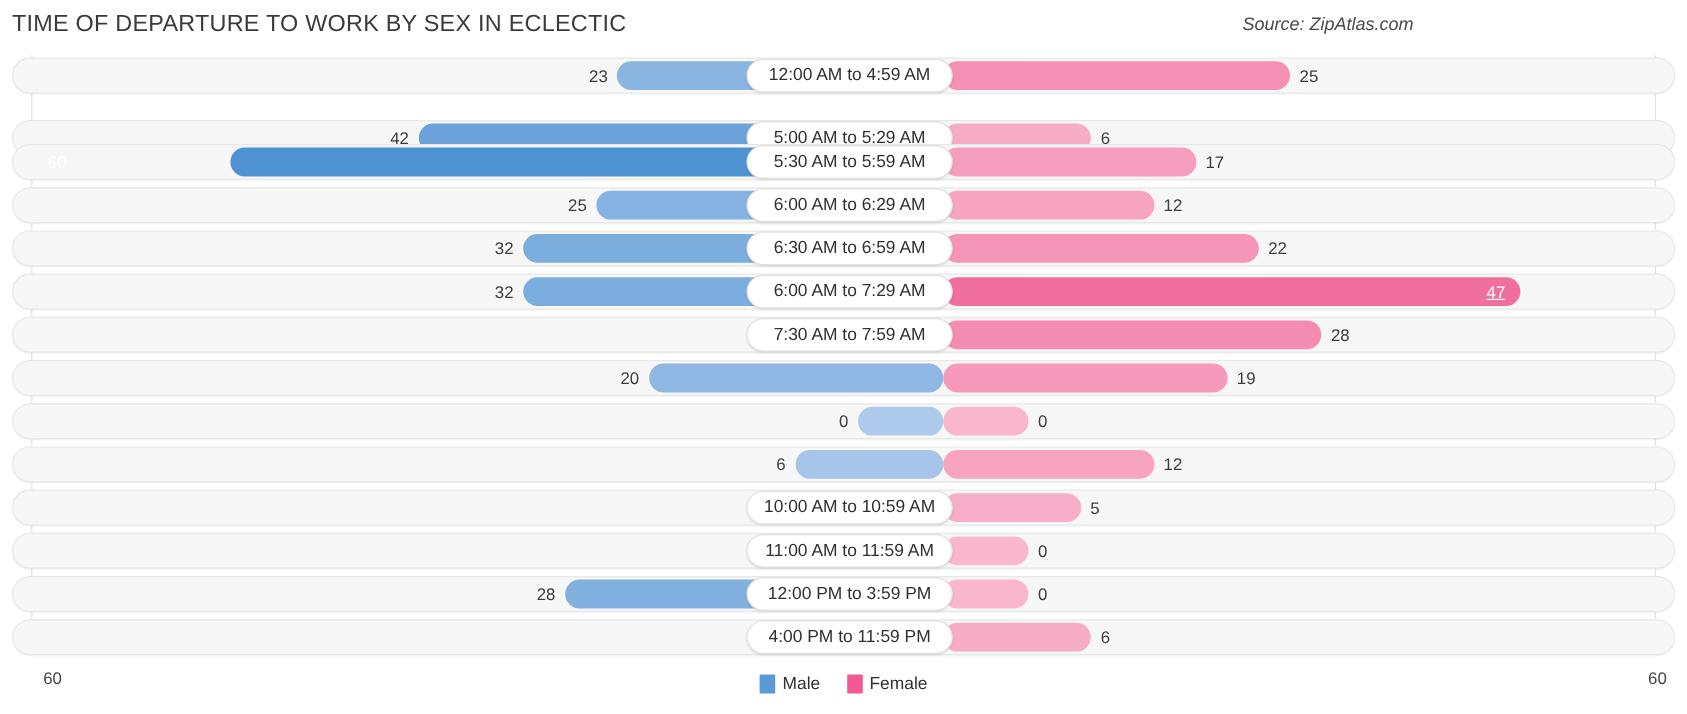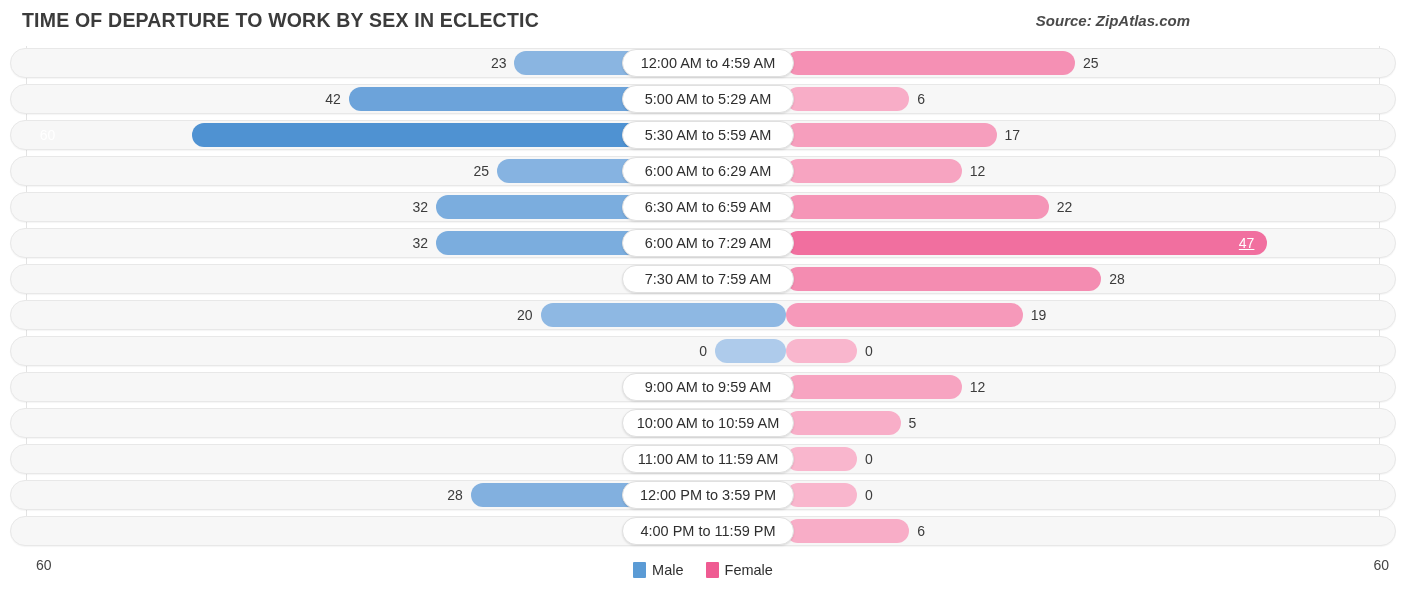--- a/index.html
+++ b/index.html
@@ -12,22 +12,22 @@
   #page {
     position: relative;
     width: 1406px; height: 595px;
     overflow: hidden;
     background: #fff;
   }
 
   
   #header {
     position: absolute;
-    left: 12px; top: 0;
-    width: 1190px; height: 44px; font-weight: bold;
+    left: 0; top: 0;
+    width: 1190px; height: 44px;
   }
   #chart-title {
     position: absolute;
     left: 10px; top: 9px;
     font-size: 19.5px;
     color: #3b3b3b;
     letter-spacing: .2px;
     white-space: nowrap;
   }
   #source-label {
@@ -158,21 +158,21 @@
     <div class="gridline" id="grid-right"></div>
     <div id="rows-container">
         <div class="row" style="top: 4px;">
           <div class="track"></div>
           <div class="bar male" style="width: 271.56px; background: rgb(138, 181, 225);"></div>
           <div class="val" style="right: 889.56px;">23</div>
           <div class="bar female" style="width: 289px; background: rgb(245, 144, 180);"></div>
           <div class="val" style="left: 1073px;">25</div>
           <div class="center-pill">12:00 AM to 4:59 AM</div>
         </div>
-        <div class="row" style="top: 40px;">
+        <div class="row" style="top: 56px;">
           <div class="track"></div>
           <div class="bar male" style="width: 437.24px; background: rgb(108, 163, 218);"></div>
           <div class="val" style="right: 1055.24px;">42</div>
           <div class="bar female" style="width: 123.32px; background: rgb(248, 173, 199);"></div>
           <div class="val" style="left: 907.32px;">6</div>
           <div class="center-pill">5:00 AM to 5:29 AM</div>
         </div>
         <div class="row" style="top: 76px;">
           <div class="track"></div>
           <div class="bar male" style="width: 594.2px; background: rgb(79, 146, 210);"></div>
@@ -226,21 +226,20 @@
           <div class="val" style="right: 689px;">0</div>
           <div class="bar female" style="width: 71px; background: rgb(249, 182, 205);"></div>
           <div class="val" style="left: 855px;">0</div>
         </div>
         <div class="row" style="top: 328px;">
           <div class="track"></div>
           <div class="bar male" style="width: 123.32px; background: rgb(165, 197, 233);"></div>
           <div class="val" style="right: 741.32px;">6</div>
           <div class="bar female" style="width: 175.64px; background: rgb(247, 164, 193);"></div>
           <div class="val" style="left: 959.64px;">12</div>
-          <div class="center-pill">9:00 AM to 9:59 AM</div>
         </div>
         <div class="row" style="top: 364px;">
           <div class="track"></div>
           <div class="bar male" style="width: 71px; background: rgb(174, 203, 235);"></div>
           <div class="val" style="right: 689px;">0</div>
           <div class="bar female" style="width: 114.6px; background: rgb(248, 174, 200);"></div>
           <div class="val" style="left: 898.6px;">5</div>
           <div class="center-pill">10:00 AM to 10:59 AM</div>
         </div>
         <div class="row" style="top: 400px;">

